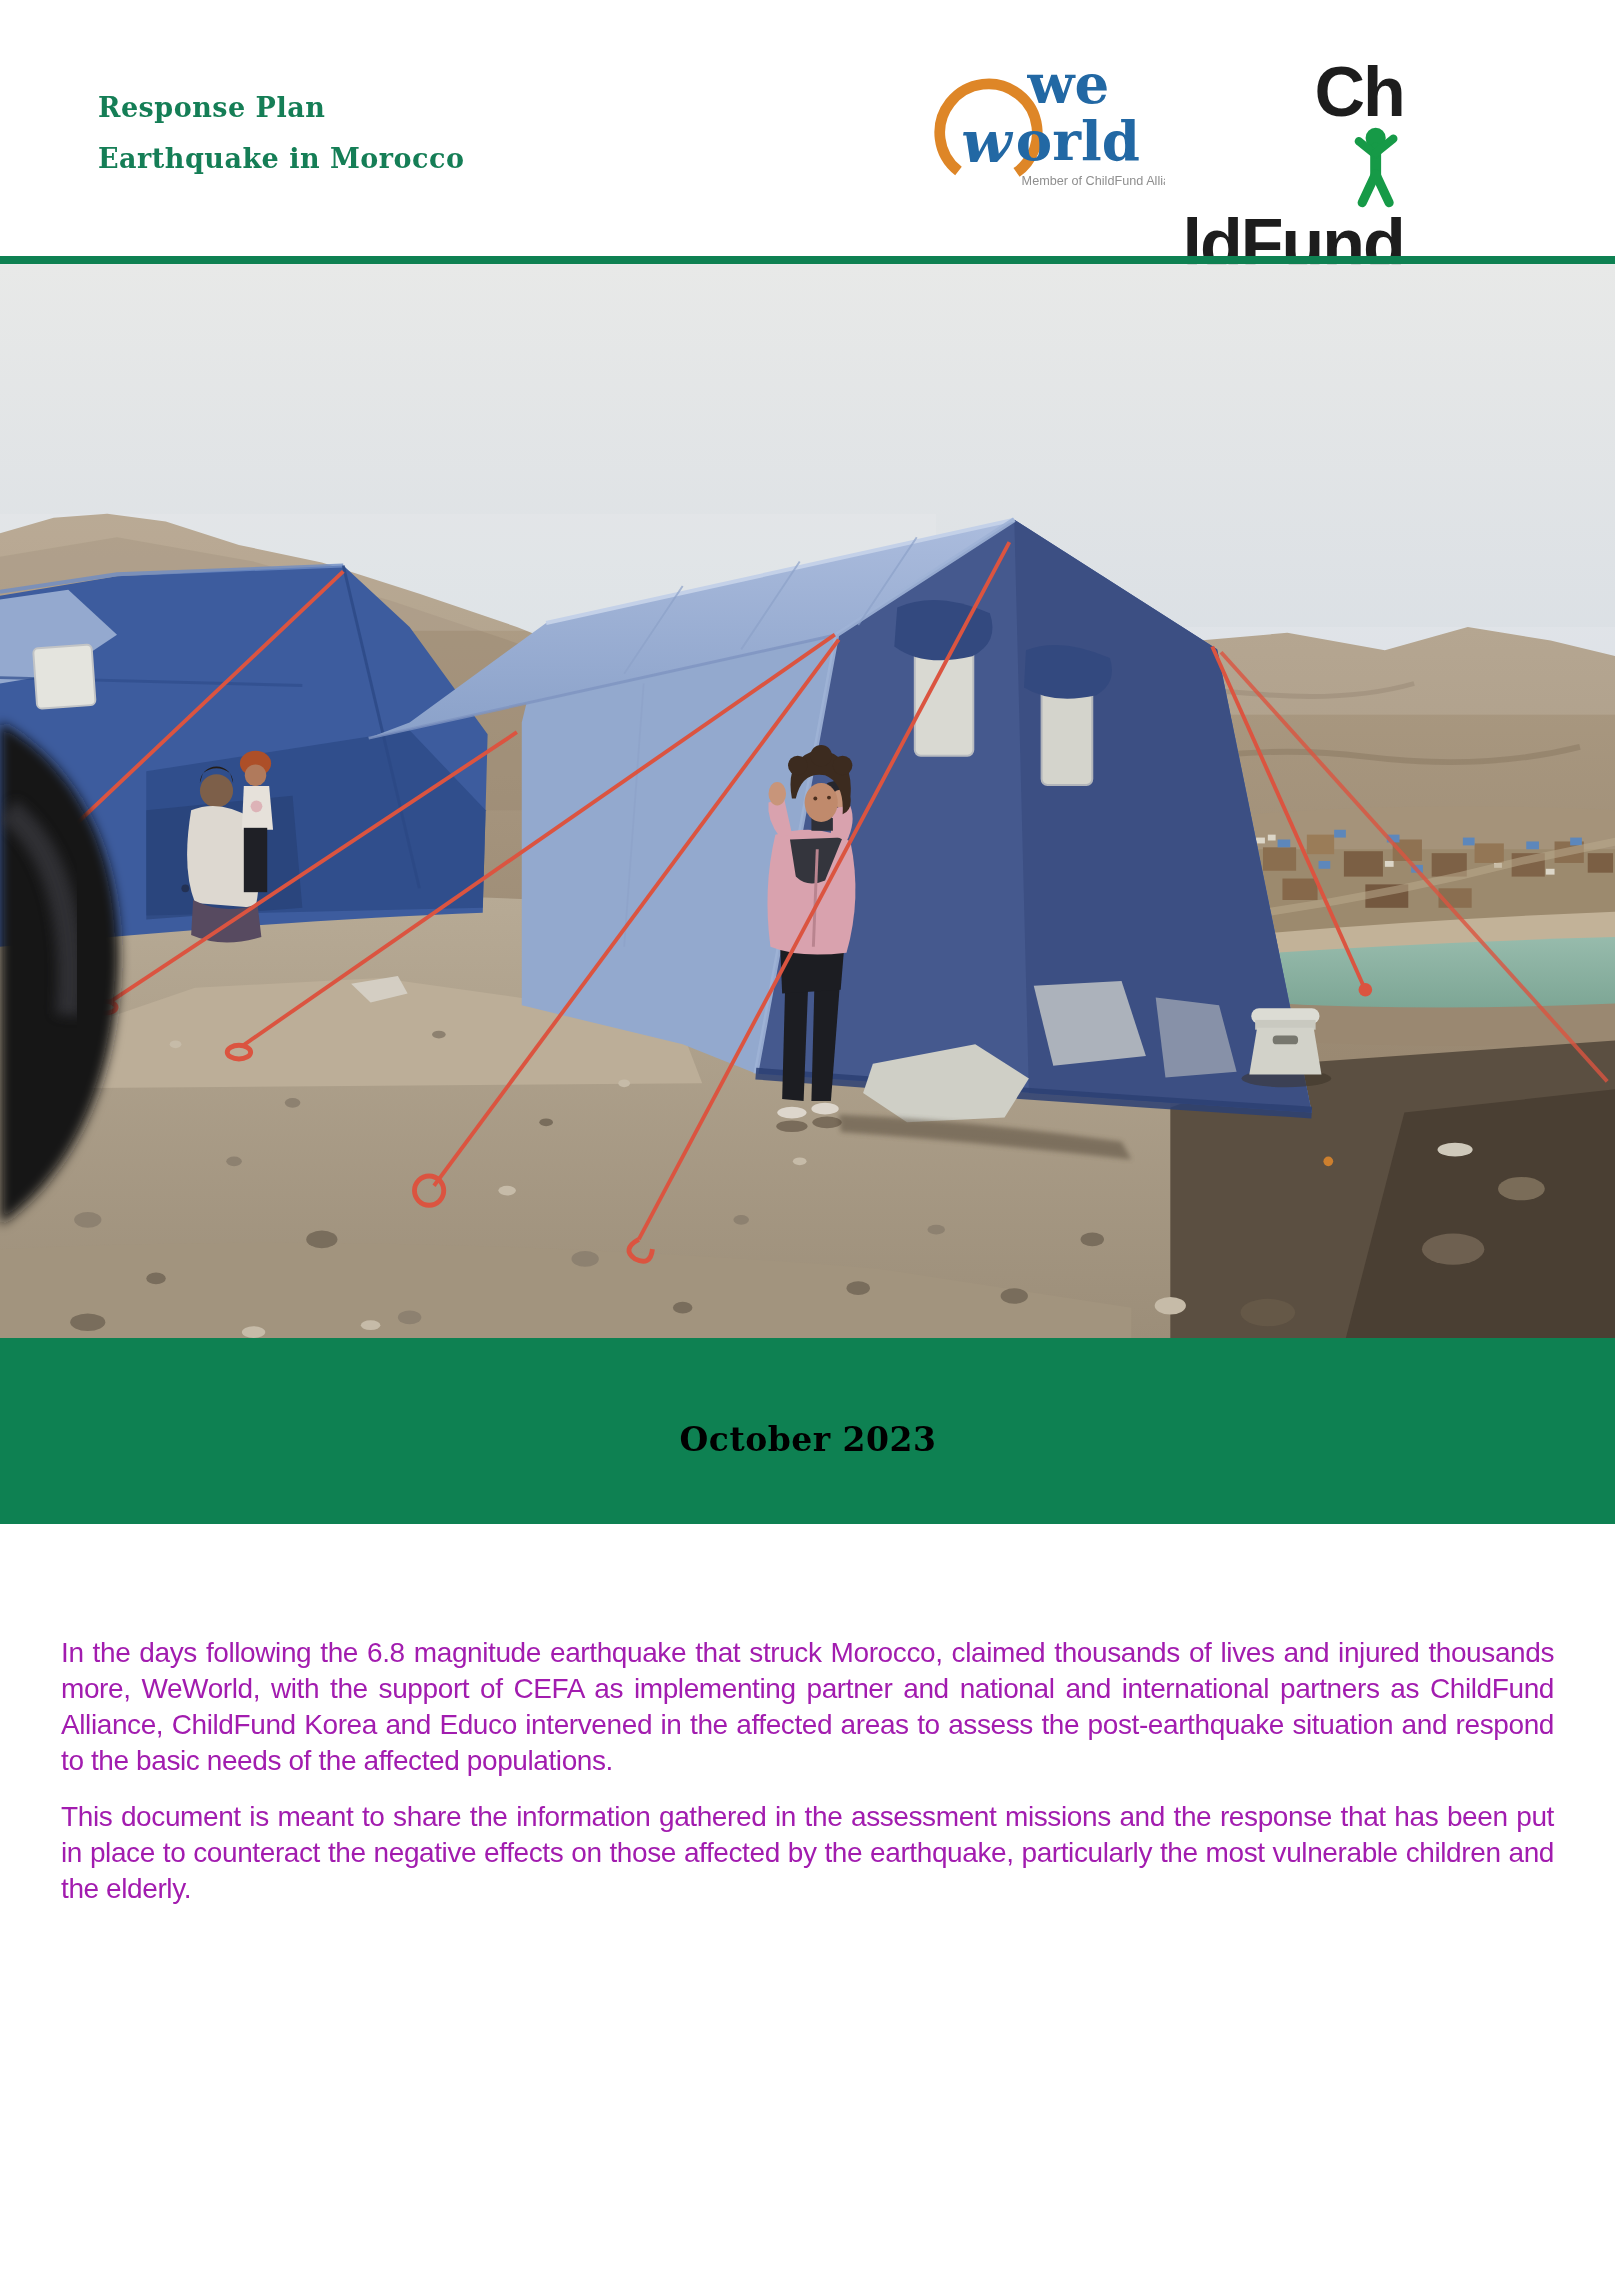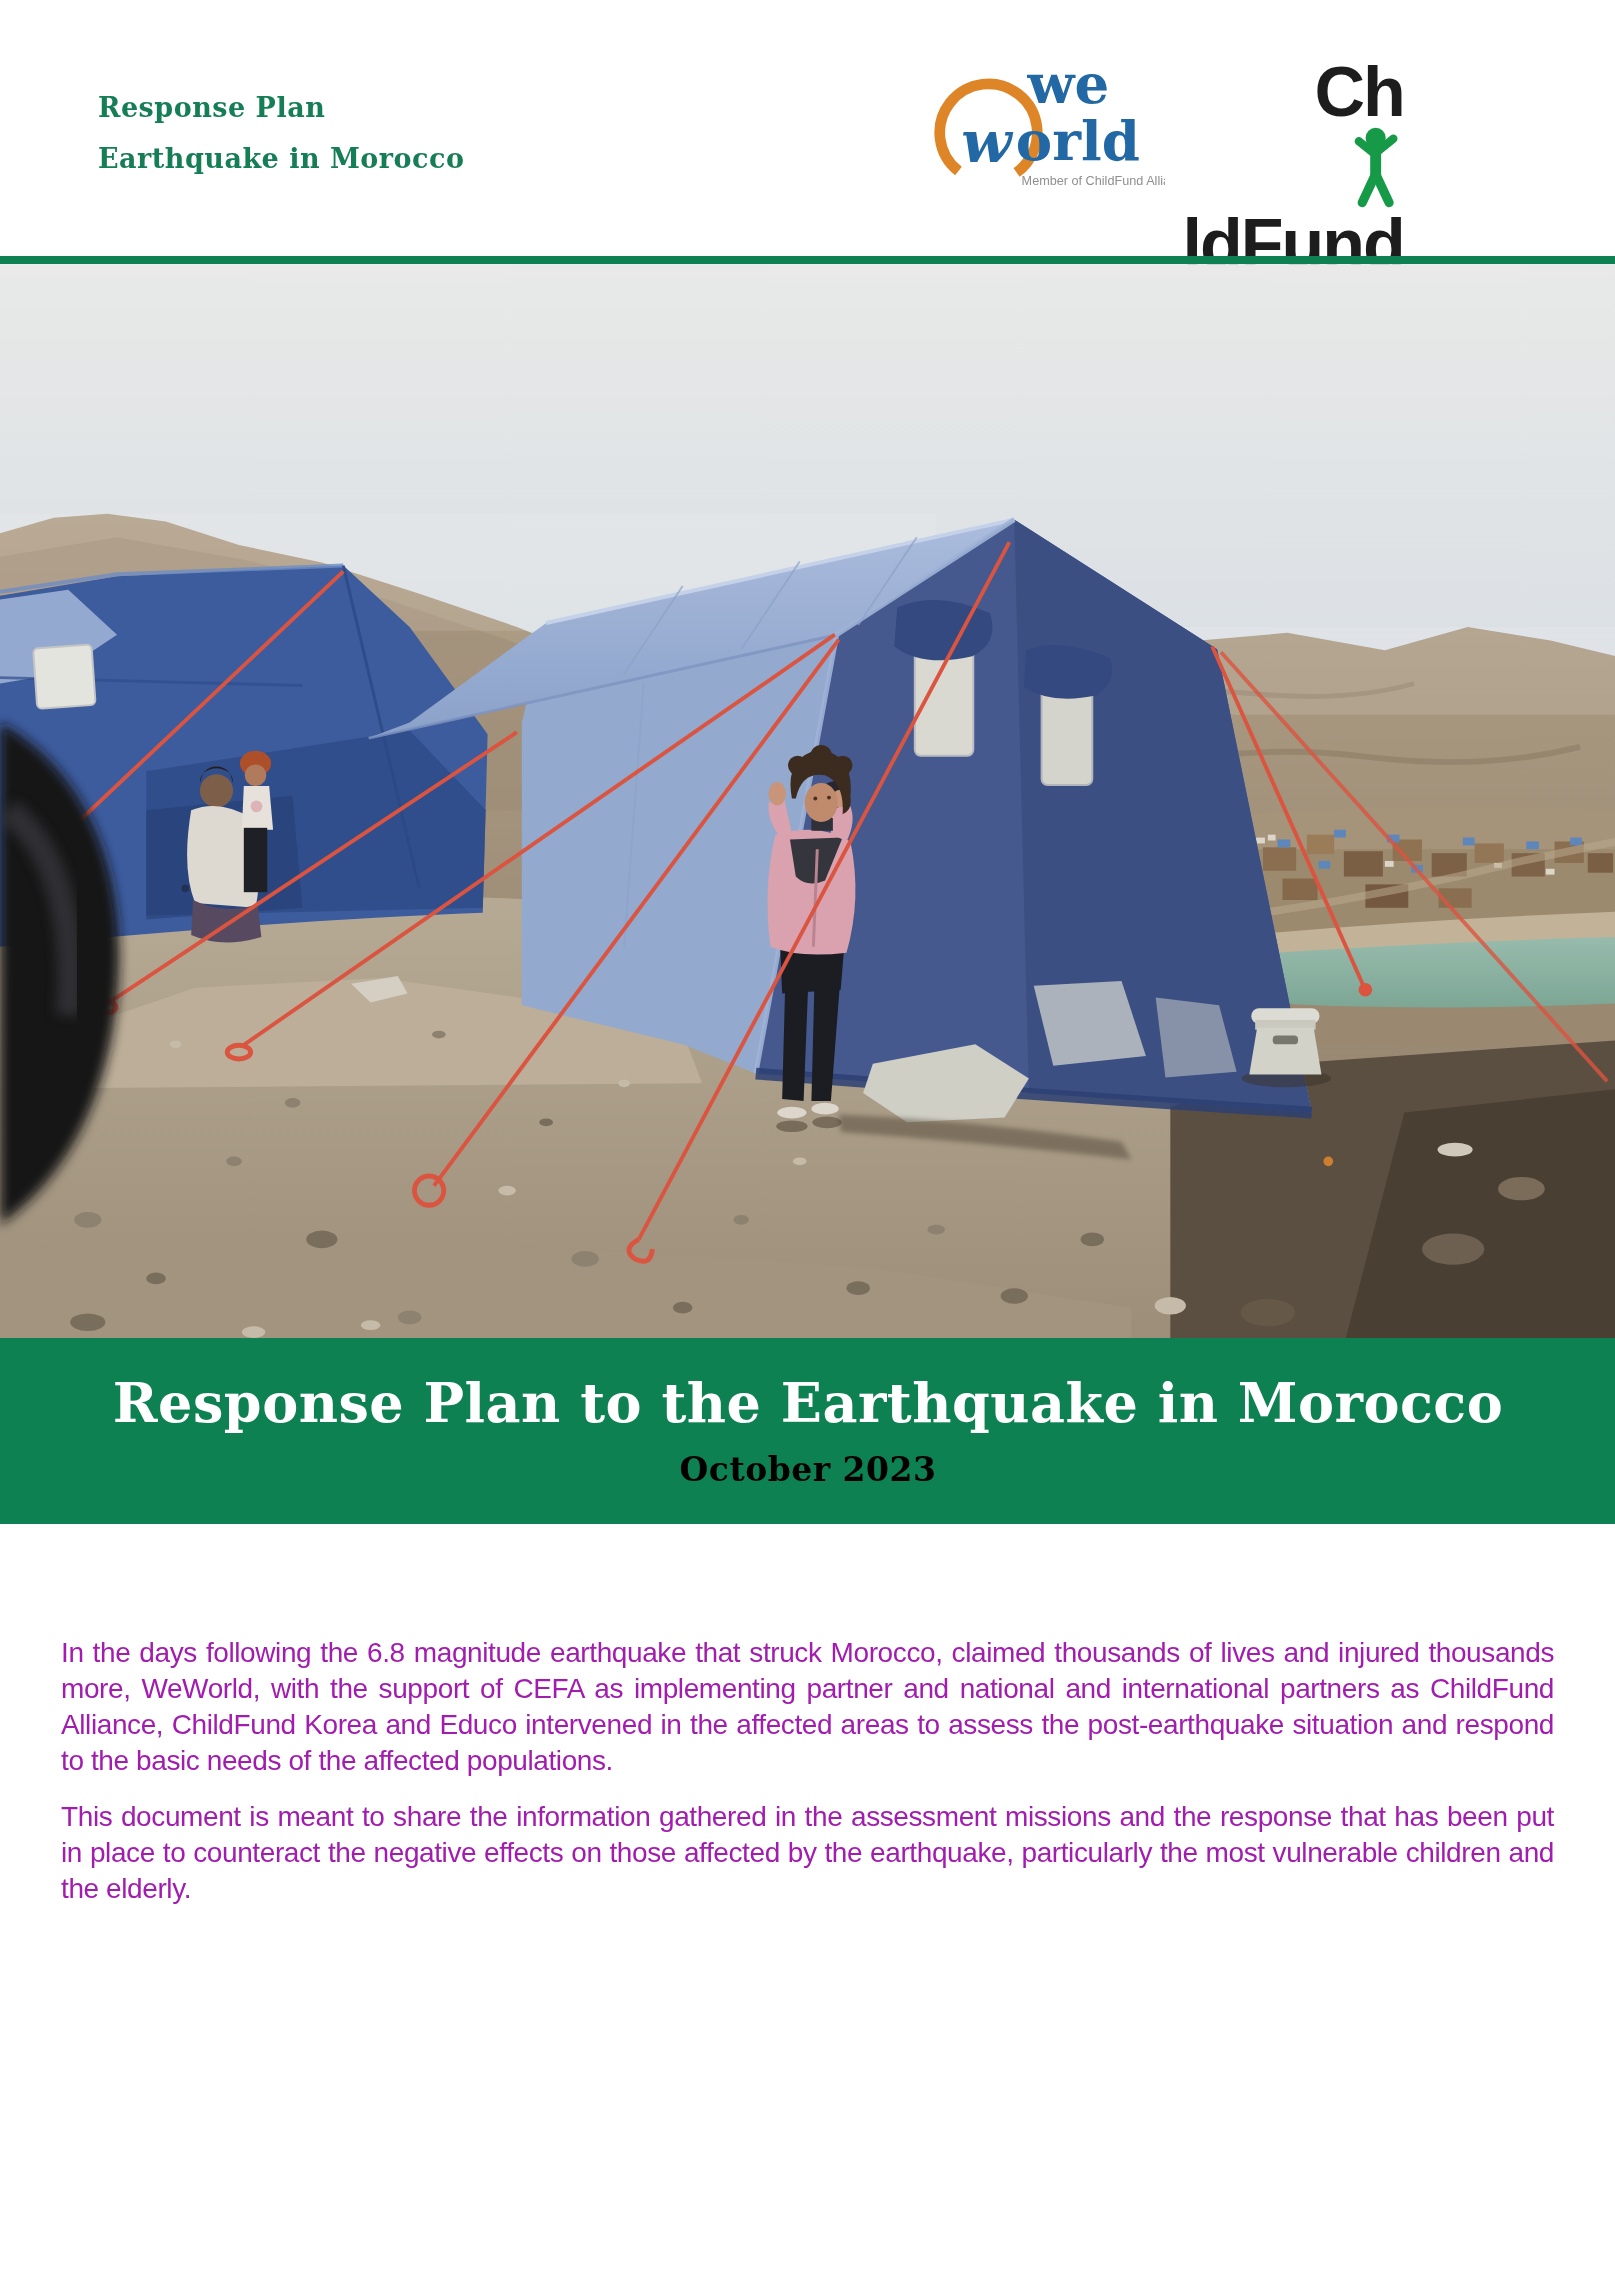--- a/index.html
+++ b/index.html
@@ -334,21 +334,20 @@
       </g>
 
       <g>
         <path d="M0,470 C90,520 125,620 122,720 C119,830 80,930 0,985 Z" fill="#141417" filter="url(#soft)"></path>
         <path d="M8,560 C60,600 78,680 70,770" stroke="#3f3f46" stroke-width="26" fill="none" opacity=".6" filter="url(#soft)"></path>
       </g>
     </svg>
   </div>
 
   <div class="banner">
-    <div class="banner-title">Response Plan to the Earthquake in Morocco</div>
     <div class="banner-date">October 2023</div>
   </div>
 
   <div class="body-text">
     <p>In the days following the 6.8 magnitude earthquake that struck Morocco, claimed thousands of lives and injured thousands more, WeWorld, with the support of CEFA as implementing partner and national and international partners as ChildFund Alliance, ChildFund Korea and Educo intervened in the affected areas to assess the post-earthquake situation and respond to the basic needs of the affected populations.</p>
     <p>This document is meant to share the information gathered in the assessment missions and the response that has been put in place to counteract the negative effects on those affected by the earthquake, particularly the most vulnerable children and the elderly.</p>
   </div>
 
 </div>
 

